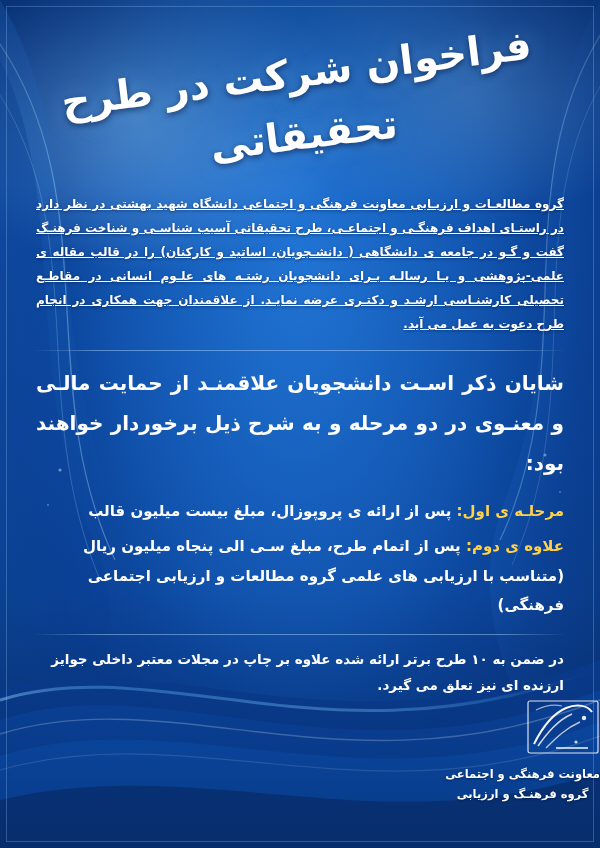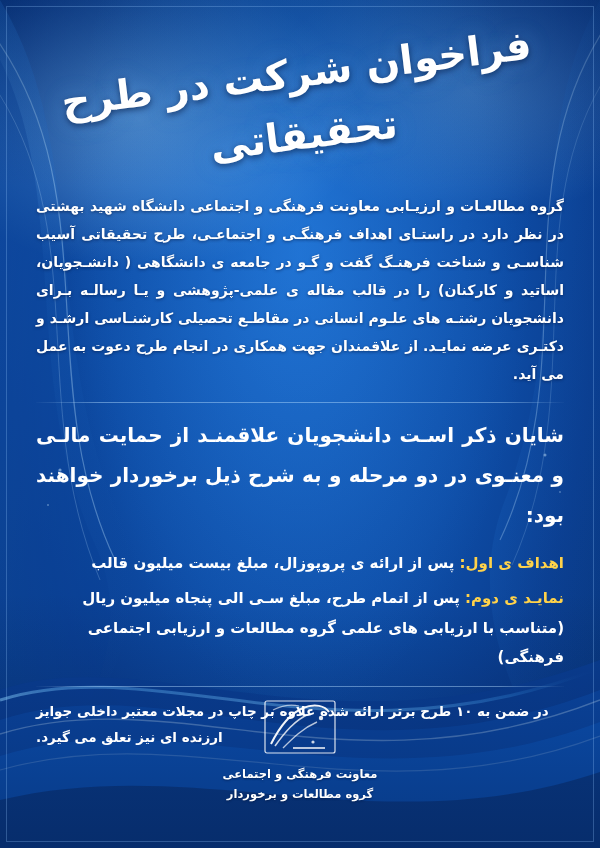--- a/index.html
+++ b/index.html
@@ -73,28 +73,29 @@
   }
 
   
   .body-block {
     position: absolute;
     top: 192px;
     left: 36px;
     right: 36px;
   }
   .para {
-    font-size: 14px;
+    font-size: 12px;
     line-height: 2.0;
     text-align: justify;
     text-align-last: right;
     color: #ffffff;
     text-shadow: 0 1px 3px rgba(0,20,60,0.55);
     margin: 0 0 4px 0;
     font-weight: bold;
+    text-decoration: underline;
   }
   .divider {
     height: 1px;
     background: linear-gradient(90deg, rgba(255,255,255,0.02) 0%, rgba(180,220,255,0.45) 12%, rgba(180,220,255,0.45) 88%, rgba(255,255,255,0.02) 100%);
     margin: 14px 0 12px 0;
   }
   .para-2 {
     font-size: 20px;
     line-height: 2.0;
     text-align: justify;
@@ -123,33 +124,33 @@
   .phase-note {
     color: #ffffff;
     font-weight: bold;
   }
 
   
   .footnote {
     font-size: 13.5px;
     line-height: 1.9;
     font-weight: bold;
-    text-align: left;
+    text-align: right;
     margin-top: 2px;
   }
 
   
   .footer {
     position: absolute;
     left: 0;
     right: 0;
     bottom: 44px;
     display: flex;
     flex-direction: column;
-    align-items: center;
+    align-items: flex-start;
     gap: 8px;
   }
   .logo-box {
     width: 74px;
     height: 58px;
     display: flex;
     align-items: center;
     justify-content: center;
   }
   .footer-lines {
@@ -228,24 +229,24 @@
   <div class="body-block">
 
     <p class="para">گروه مطالعـات و ارزیـابی معاونت فرهنگی و اجتماعی دانشگاه شهید بهشتی در نظر دارد در راستـای اهداف فرهنگـی و اجتماعـی، طرح تحقیقاتی آسیب شناسـی و شناخت فرهنـگ گفت و گـو در جامعه ی دانشگاهی ( دانشـجویان، اساتید و کارکنان) را در قالب مقاله ی علمی-پژوهشی و یـا رسالـه بـرای دانشجویان رشتـه های علـوم انسانی در مقاطـع تحصیلی کارشنـاسی ارشـد و دکتـری عرضه نمایـد. از علاقمندان جهت همکاری در انجام طرح دعوت به عمل می آید.</p>
 
     <div class="divider"></div>
 
     <p class="para-2">شایان ذکر اسـت دانشجویان علاقمنـد از حمایت مالـی و معنـوی در دو مرحله و به شرح ذیل برخوردار خواهند بود:</p>
 
     <div class="phases">
       <div class="phase">
-        <span class="phase-label">اهداف ی اول:</span><span class="phase-text"> پس از ارائه ی پروپوزال، مبلغ بیست میلیون قالب</span>
+        <span class="phase-label">مرحلـه ی اول:</span><span class="phase-text"> پس از ارائه ی پروپوزال، مبلغ بیست میلیون قالب</span>
       </div>
       <div class="phase">
-        <span class="phase-label">نمایـد ی دوم:</span><span class="phase-text"> پس از اتمام طرح، مبلغ سـی الی پنجاه میلیون ریال </span><span class="phase-note">(متناسب با ارزیابی های علمی گروه مطالعات و ارزیابی اجتماعی فرهنگی)</span>
+        <span class="phase-label">علاوه ی دوم:</span><span class="phase-text"> پس از اتمام طرح، مبلغ سـی الی پنجاه میلیون ریال </span><span class="phase-note">(متناسب با ارزیابی های علمی گروه مطالعات و ارزیابی اجتماعی فرهنگی)</span>
       </div>
     </div>
 
     <div class="divider"></div>
 
     <p class="footnote">در ضمن به ۱۰ طرح برتر ارائه شده علاوه بر چاپ در مجلات معتبر داخلی جوایز ارزنده ای نیز تعلق می گیرد.</p>
   </div>
 
   <div class="footer">
     <div class="logo-box">
@@ -256,17 +257,17 @@
         <path d="M12,48 C22,34 32,22 46,16" fill="none" stroke="#ffffff" stroke-width="1.6" stroke-opacity="0.8"></path>
         <path d="M20,50 C30,40 40,30 54,24" fill="none" stroke="#ffffff" stroke-width="1.4" stroke-opacity="0.7"></path>
         <path d="M30,50 L62,50" stroke="#ffffff" stroke-width="1.6" stroke-opacity="0.9"></path>
         <circle cx="58" cy="20" r="2.2" fill="#ffffff" fill-opacity="0.9"></circle>
         <circle cx="50" cy="44" r="1.6" fill="#ffffff" fill-opacity="0.8"></circle>
         <path d="M10,12 C18,8 28,6 36,8" fill="none" stroke="#ffffff" stroke-width="1.2" stroke-opacity="0.6"></path>
       </svg>
     </div>
     <div class="footer-lines">
       <div>معاونت فرهنگی و اجتماعی</div>
-      <div>گروه مطالعات و برخوردار</div>
+      <div>گروه فرهنـگ و ارزیابی</div>
     </div>
   </div>
 
 </div>
 
 </body></html>

